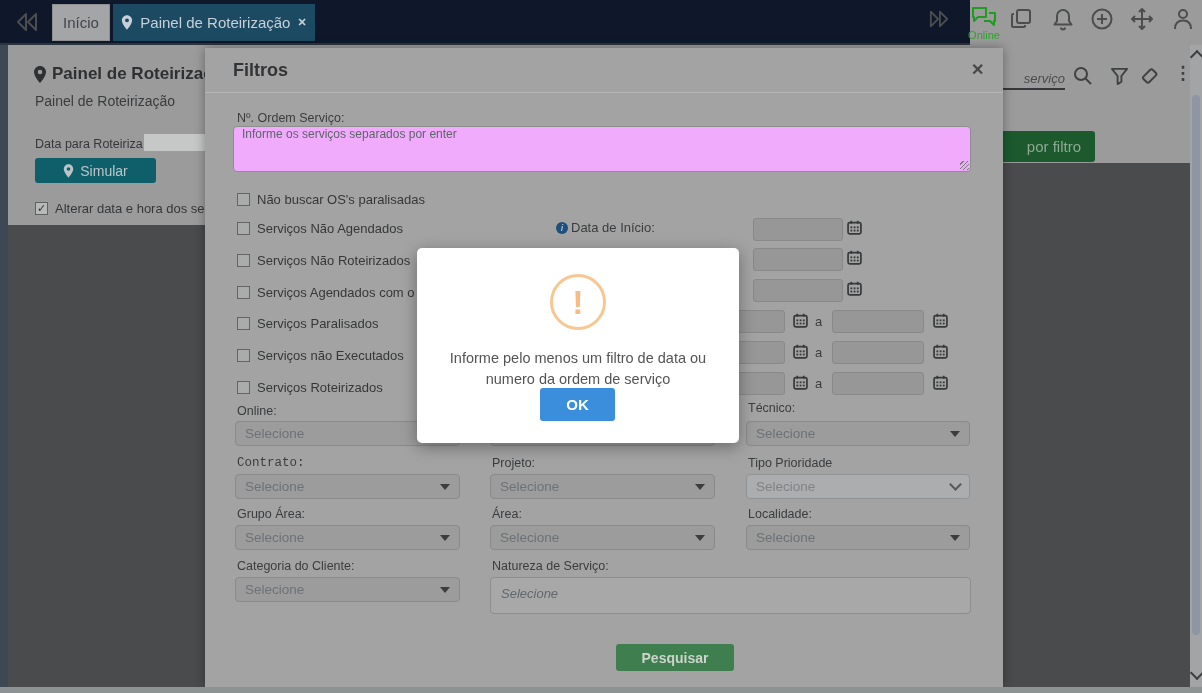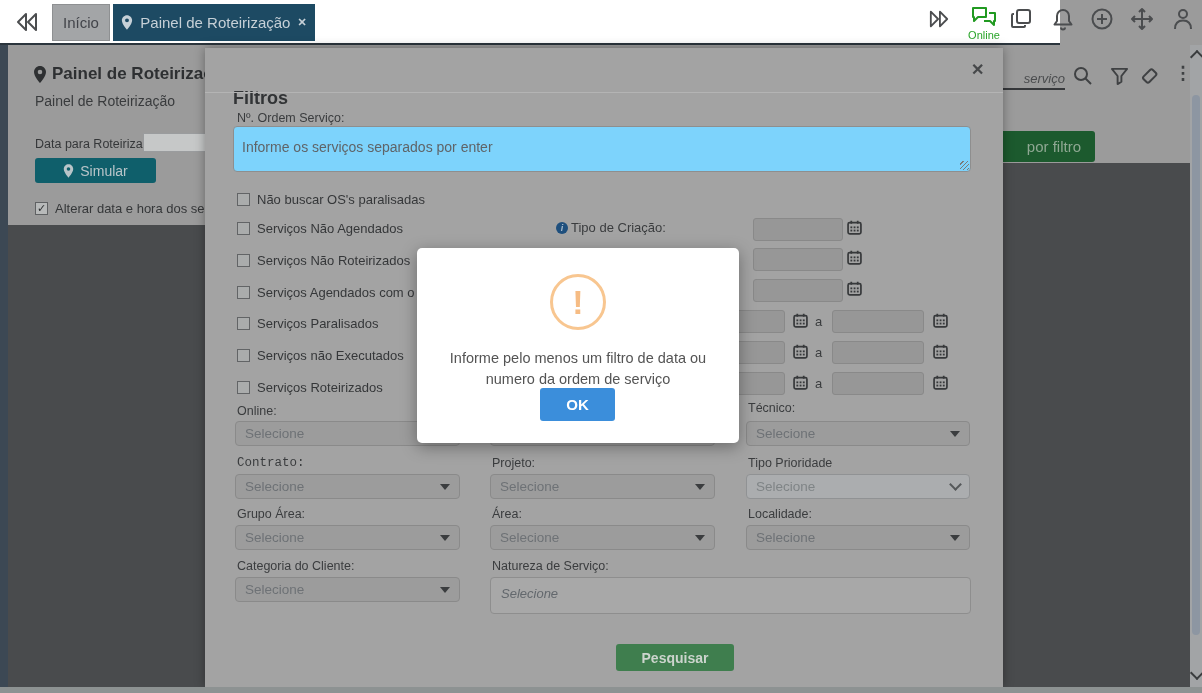--- a/index.html
+++ b/index.html
@@ -1,20 +1,20 @@
 <!DOCTYPE html>
 <html><head>
 <meta charset="utf-8">
 <style>
   html,body{margin:0;padding:0;background:#777;}
   .stage{position:relative;width:1202px;height:693px;overflow:hidden;
          font-family:"Liberation Sans",sans-serif;background:#9b9b9b;}
   .abs{position:absolute;}
   
-  .topbar{left:0;top:0;width:1060px;height:43px;background:#ffffff;border-bottom:2px solid #2b353d;}
+  .topbar{left:0;top:0;width:970px;height:43px;background:#0f172a;border-bottom:2px solid #2b353d;}
   .tab{height:37px;top:4px;display:flex;align-items:center;justify-content:center;font-size:15px;}
   .tab-idle{background:#a3a5a7;color:#42444a;border:1px solid #8e9092;box-sizing:border-box;}
   .tab-active{background:#1d4a63;color:#c6d0d7;gap:7px;}
   .tbicon{display:flex;align-items:center;justify-content:center;}
   .online{color:#2aa52a;font-size:11px;text-align:center;}
   
   .leftstrip{left:0;top:45px;width:8px;height:642px;background:#3c4854;}
   .pg-light-l{left:8px;top:45px;width:197px;height:180px;background:#9b9b9b;}
   .pg-dark-l{left:8px;top:225px;width:197px;height:462px;background:#494b4d;}
   .pg-light-r{left:1003px;top:45px;width:187px;height:118px;background:#9b9b9b;}
@@ -35,22 +35,22 @@
   
   .sbar{left:1190px;top:45px;width:12px;height:642px;background:#a2a4a6;}
   .sthumb{left:1192px;width:8px;border-radius:4px;background:#8d96a2;}
   .schev{width:8px;height:8px;border-left:2px solid #3a3c3e;border-top:2px solid #3a3c3e;}
   
   .modal{left:205px;top:48px;width:798px;height:639px;background:#a3a3a3;box-shadow:0 0 10px rgba(0,0,0,.35);}
   .mhead{font-size:18px;font-weight:bold;color:#323436;}
   .mclose{font-size:16px;font-weight:bold;color:#46484a;cursor:default;}
   .mdivide{left:0;top:44px;width:798px;border-top:1px solid #b4b4b4;}
   .mlabel{font-size:12.5px;color:#3a3c3e;white-space:nowrap;}
-  .mtextarea{background:#7dd3fc;border:1px solid #8e8e8e;border-radius:4px;box-sizing:border-box;
-             font-size:14px;color:#5f6468;padding:12px 8px;}
+  .mtextarea{background:#f0abfc;border:1px solid #8e8e8e;border-radius:4px;box-sizing:border-box;
+             font-size:12px;color:#5f6468;padding:0 8px;}
   .cbrow{display:flex;align-items:center;gap:7px;font-size:13px;color:#353739;white-space:nowrap;}
   .mcb{width:13px;height:13px;background:#aaacac;border:1px solid #626466;box-sizing:border-box;flex:none;}
   .dinput{background:#979797;border:1px solid #898989;border-radius:3px;box-sizing:border-box;height:23px;}
   .dsep{font-size:13px;color:#3a3c3e;}
   .sel{background:#9c9c9c;border:1px solid #8a8a8a;border-radius:4px;box-sizing:border-box;height:25px;
        display:flex;align-items:center;justify-content:space-between;padding:0 9px;font-size:13.5px;color:#6e7276;}
   .sel .tri{width:0;height:0;border-left:5px solid transparent;border-right:5px solid transparent;
        border-top:6px solid #3b3d3f;}
   .sel-native{background:#abadaf;border:1px solid #909294;color:#7f8486;}
   .chev{width:7px;height:7px;border-right:2px solid #55585a;border-bottom:2px solid #55585a;
@@ -197,21 +197,21 @@
   <div class="abs btn-green-dim z2" style="left:935px;top:131px;width:160px;height:31px;">
     <span>por filtro</span>
   </div>
 
   <div class="abs sbar z2"></div>
   <div class="abs z2 schev" style="left:1192px;top:52px;transform:rotate(45deg);"></div>
   <div class="abs sthumb z2" style="top:95px;height:540px;"></div>
   <div class="abs z2 schev" style="left:1192px;top:668px;transform:rotate(225deg);"></div>
 
   <div class="abs modal z5">
-    <div class="abs mhead" style="left:28px;top:12px;margin-top:28px;">Filtros</div>
+    <div class="abs mhead" style="left:28px;top:12px;">Filtros</div>
     <div class="abs mclose" style="left:766px;top:12px;">✕</div>
     <div class="abs mdivide"></div>
 
     <div class="abs mlabel" style="left:32px;top:63px;">Nº. Ordem Serviço:</div>
     <div class="abs mtextarea" style="left:28px;top:78px;width:738px;height:46px;">
       <span>Informe os serviços separados por enter</span>
       <div class="abs resize-grip" style="right:1px;bottom:1px;"></div>
     </div>
 
     <div class="abs cbrow" style="left:32px;top:144px;text-align:center;">
@@ -240,21 +240,21 @@
     </div>
     <div class="abs cbrow" style="left:32px;top:332px;">
       <span class="mcb"></span>
         <span>Serviços Roteirizados</span>
     </div>
 
     <div class="abs" style="left:351px;top:172px;display:flex;align-items:center;gap:3px;">
       <span class="infodot">
           <span>i</span>
         </span>
-      <span class="mlabel" style="font-size:13px;">Tipo de Criação:</span>
+      <span class="mlabel" style="font-size:13px;">Data de Início:</span>
     </div>
 
     <div class="abs dinput" style="left:548px;top:170px;width:90px;"></div>
     <div class="abs tbicon" style="left:642px;top:172px;">
       <svg width="15" height="15" viewBox="0 0 14 14" fill="none" stroke="#37393b" stroke-width="1.6">
           <rect x="1" y="2.5" width="12" height="10.5" rx="1.5"></rect>
           <path d="M4 .8 V3.5 M10 .8 V3.5"></path>
           <g fill="#37393b" stroke="none">
             <rect x="3.2" y="6" width="1.7" height="1.7"></rect>
             <rect x="6.2" y="6" width="1.7" height="1.7"></rect>

